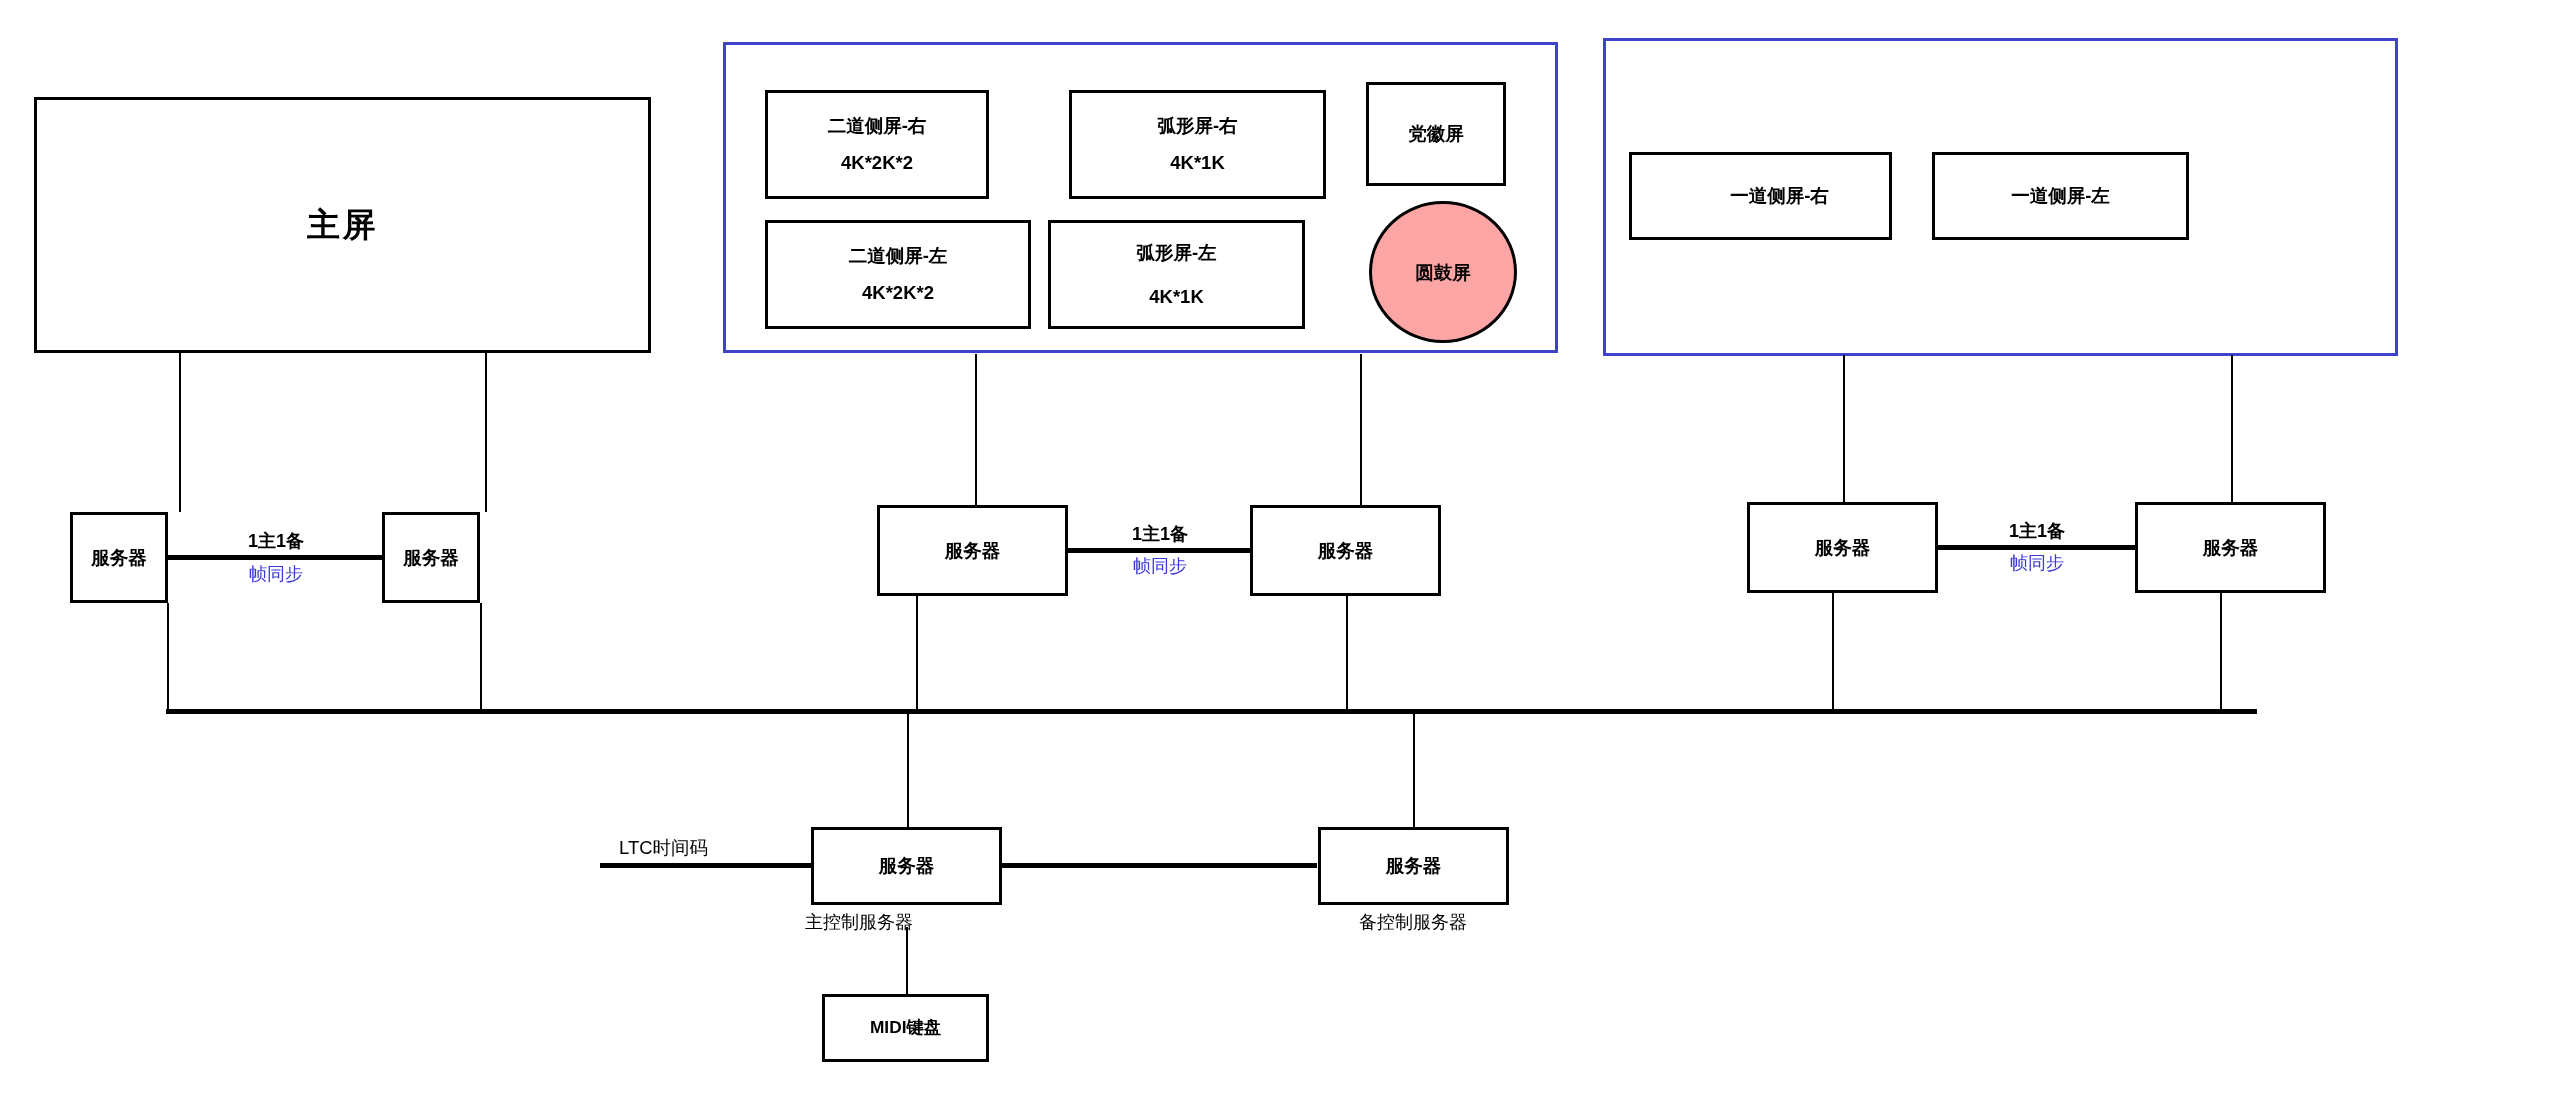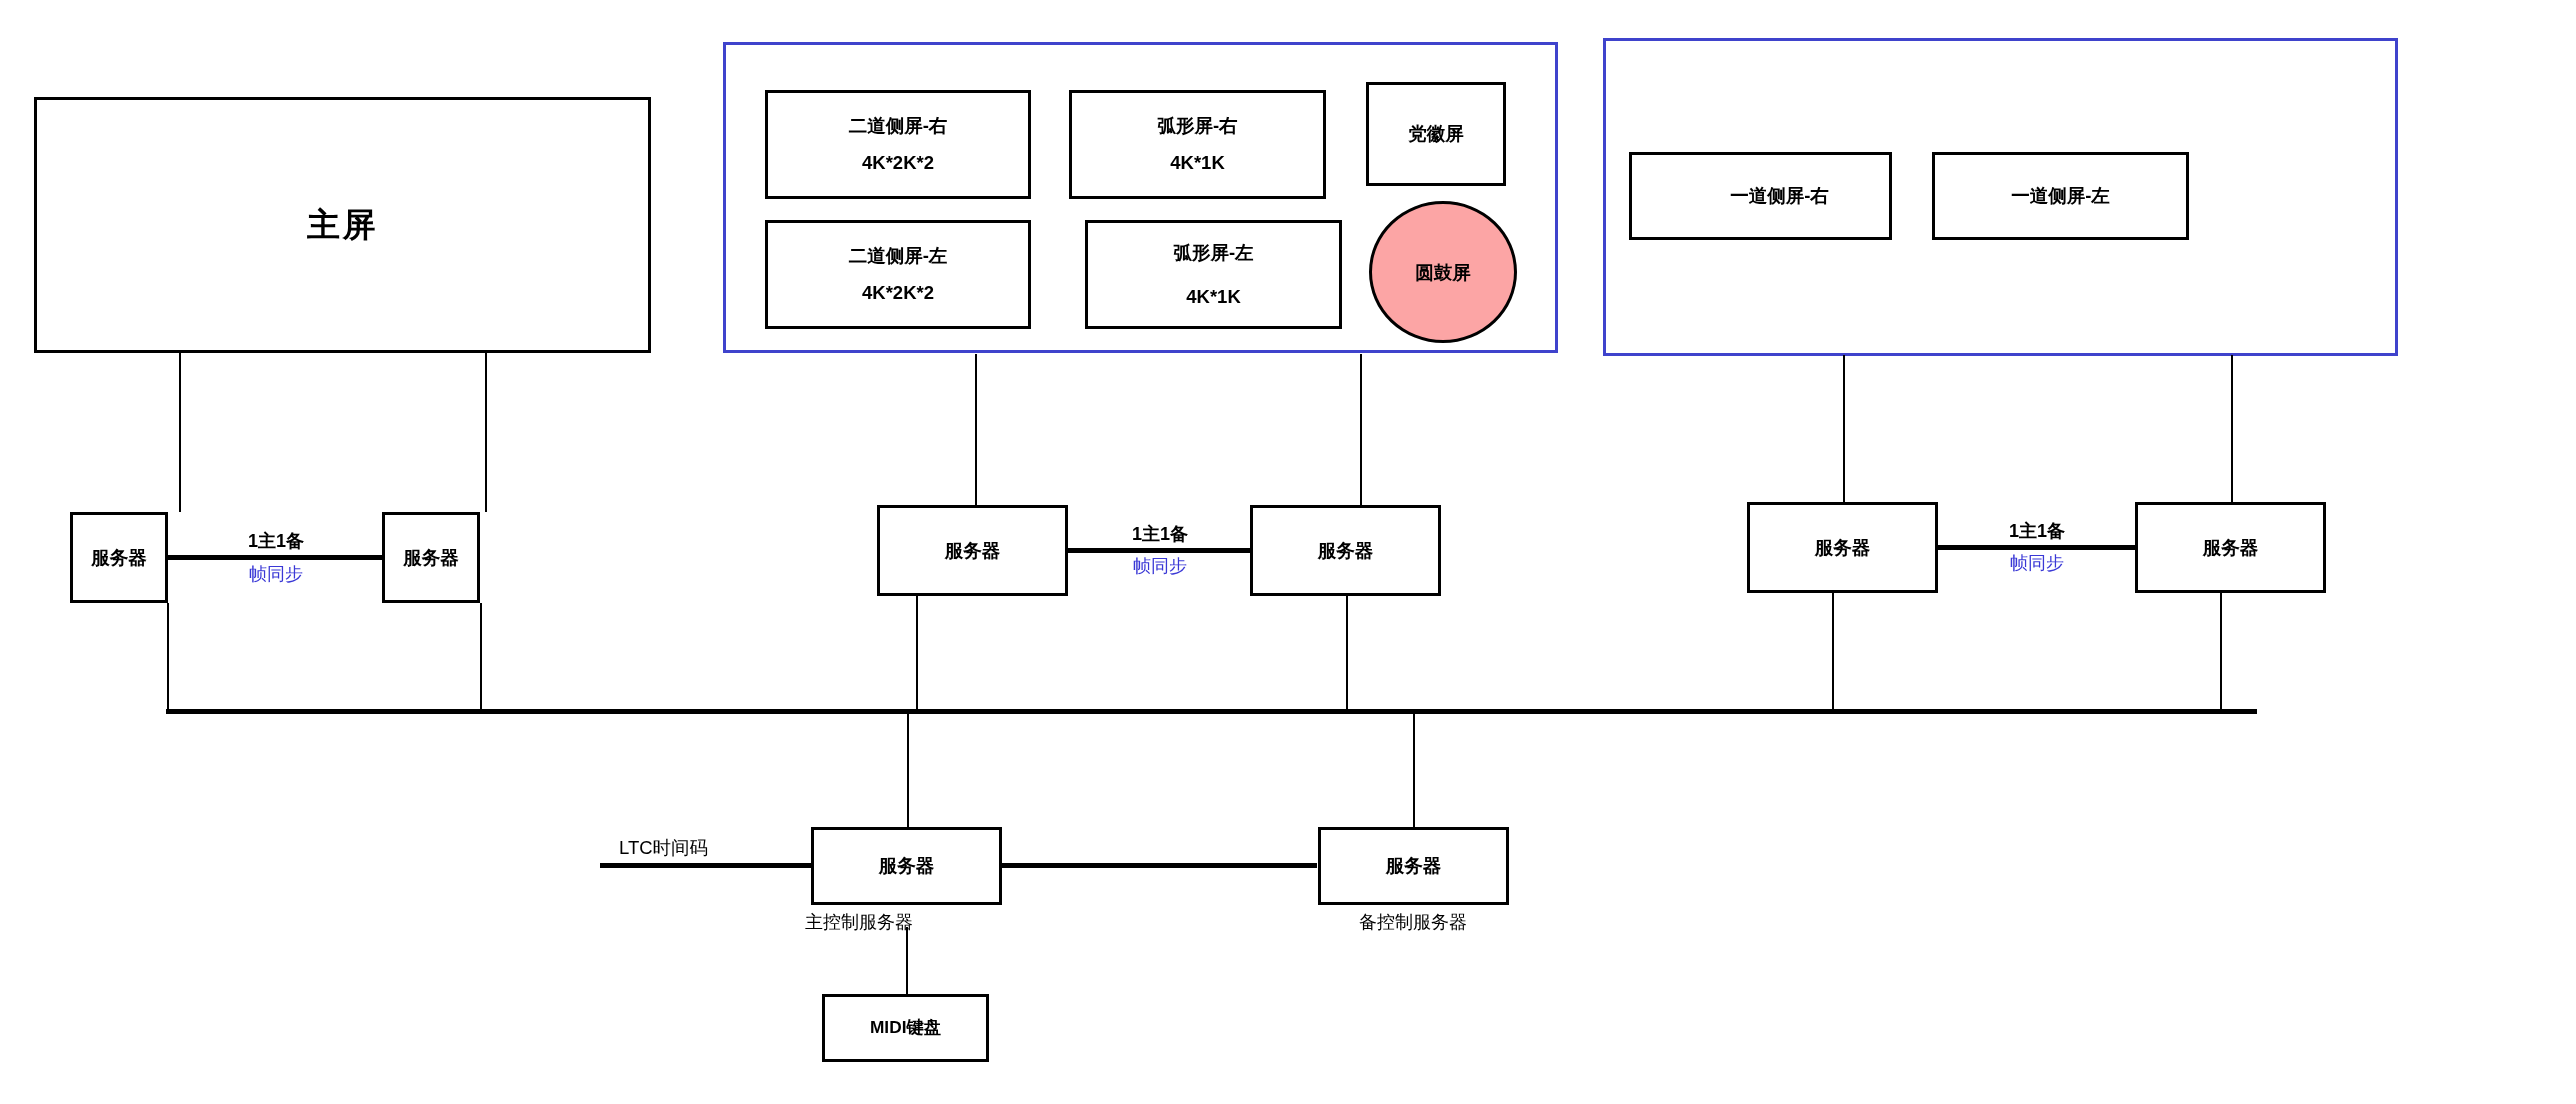--- a/index.html
+++ b/index.html
@@ -115,40 +115,40 @@
 <body>
 
 <div id="canvas">
 
   <div class="box main-screen">
     <span class="l1">主屏</span>
   </div>
 
   <div class="group group-mid"></div>
 
-  <div class="box screen" style="left:765px; top:90px; width:266px; height:109px;">
+  <div class="box screen" style="left:765px; top:90px; width:224px; height:109px;">
     <span class="l1">二道侧屏-右</span>
     <span class="l2">4K*2K*2</span>
   </div>
 
   <div class="box screen" style="left:1069px; top:90px; width:257px; height:109px;">
     <span class="l1">弧形屏-右</span>
     <span class="l2">4K*1K</span>
   </div>
 
   <div class="box screen" style="left:1366px; top:82px; width:140px; height:104px;">
     <span class="l1">党徽屏</span>
   </div>
 
   <div class="box screen" style="left:765px; top:220px; width:266px; height:109px;">
     <span class="l1">二道侧屏-左</span>
     <span class="l2">4K*2K*2</span>
   </div>
 
-  <div class="box screen" style="left:1085px; top:220px; width:257px; height:109px;gap:7px;">
+  <div class="box screen" style="left:1048px; top:220px; width:257px; height:109px;gap:7px;">
     <span class="l1">弧形屏-左</span>
     <span class="l2">4K*1K</span>
   </div>
 
   <div class="circle">
     <span>圆鼓屏</span>
   </div>
 
   <div class="group group-right"></div>
 

